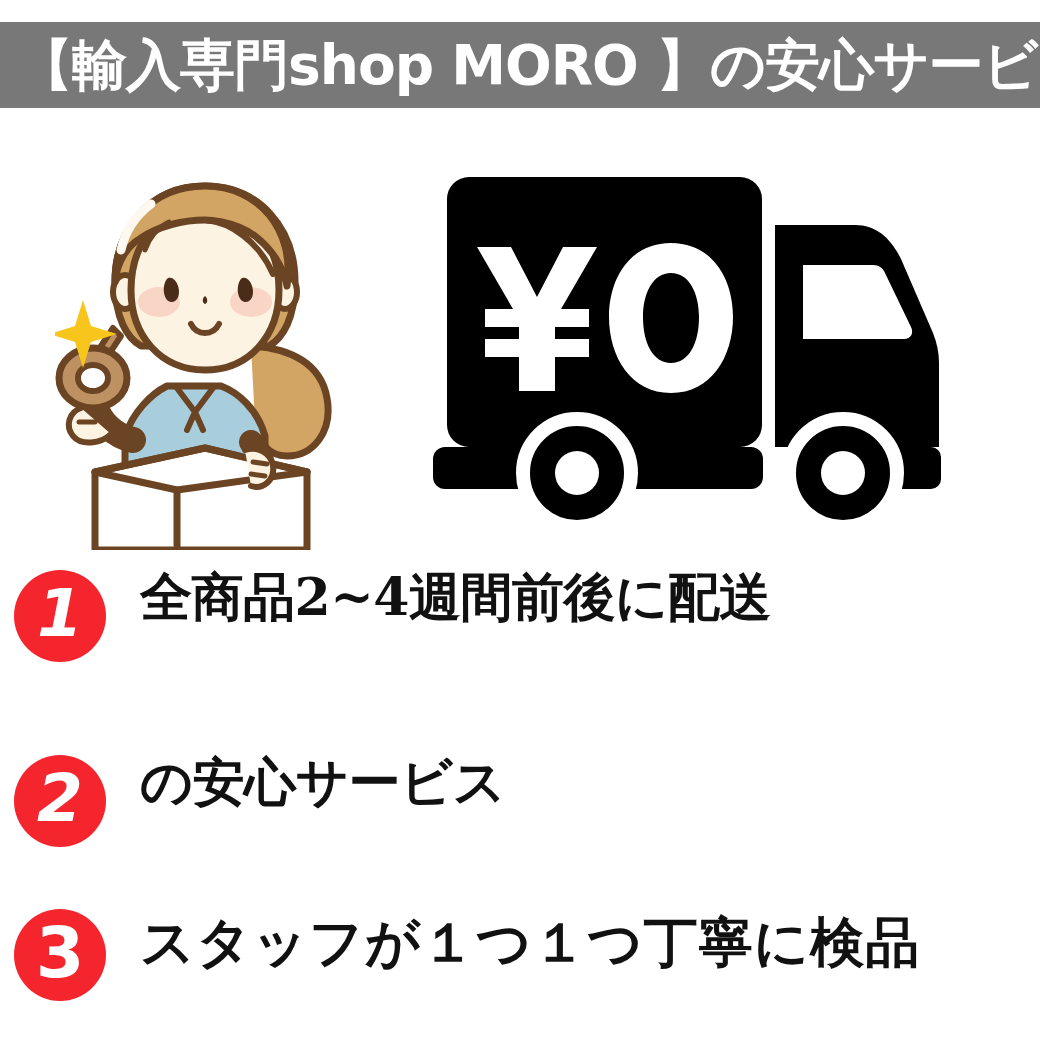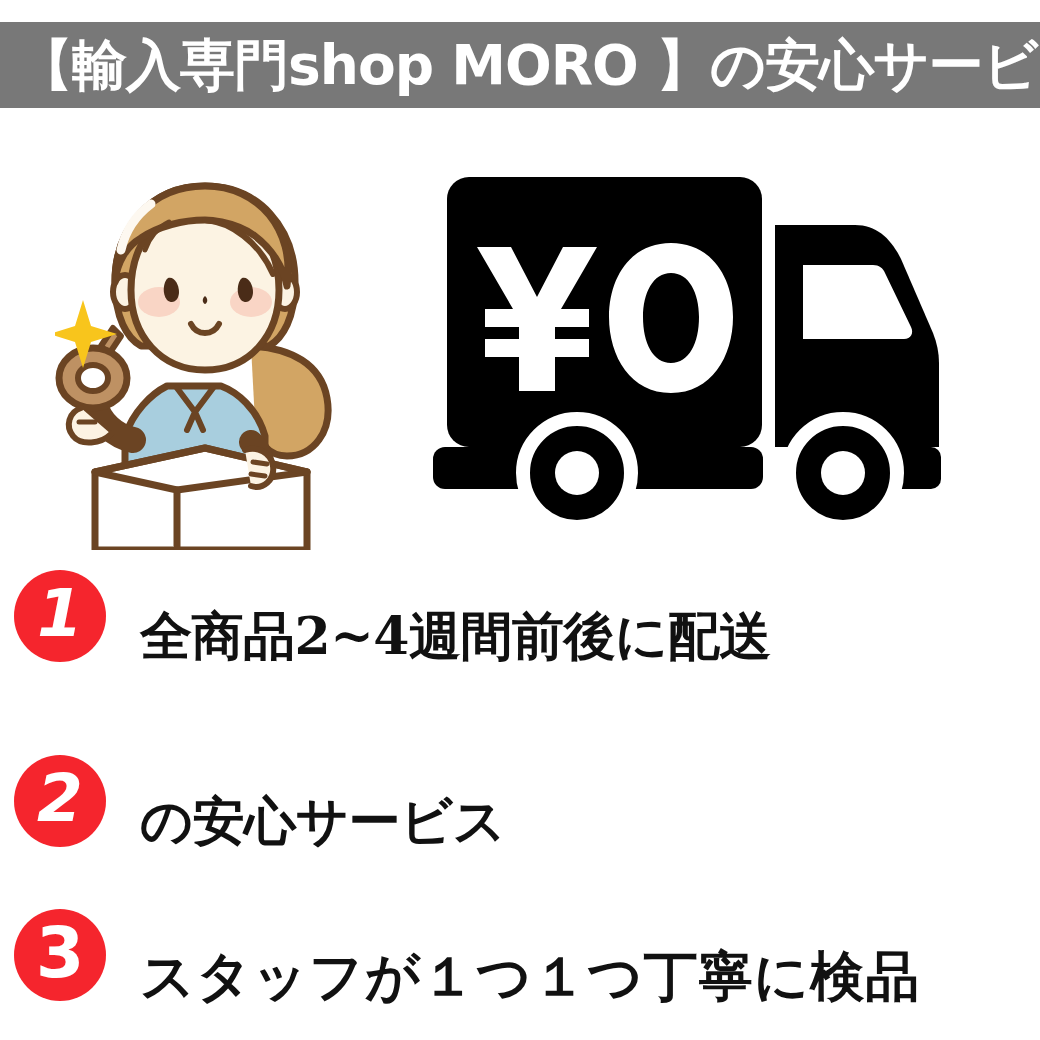--- a/index.html
+++ b/index.html
@@ -63,24 +63,23 @@
     position:absolute;left:140px;top:0;width:890px;
     color:#111111;
     font-family:"DejaVu Serif","Liberation Serif",serif;
     font-weight:700;
   }
   .ftline{
     font-size:52px;
     line-height:78px;
     white-space:nowrap;
     letter-spacing:-0.5px;
-    margin-top:39px;
   }
   .ftline.indent{padding-left:30px;}
-  .ftline.l3{font-size:54px;letter-spacing:1px;font-family:Liberation Mono, monospace;}
+  .ftline.l3{font-size:54px;letter-spacing:1px;}
 </style>
 </head>
 <body>
 
 <div id="page">
 
   <div class="banner">
     <div class="banner-title">【輸入専門shop MORO 】の安心サービス</div>
   </div>
 

